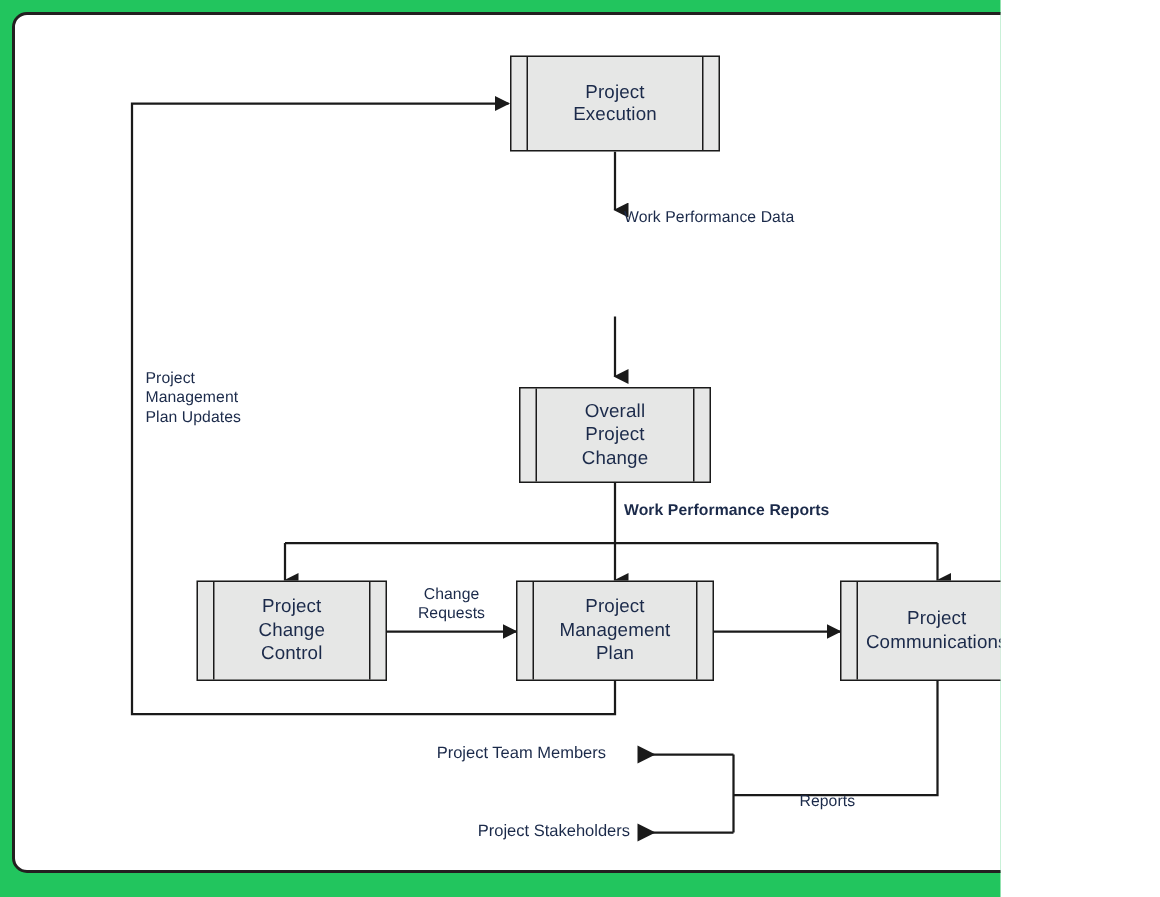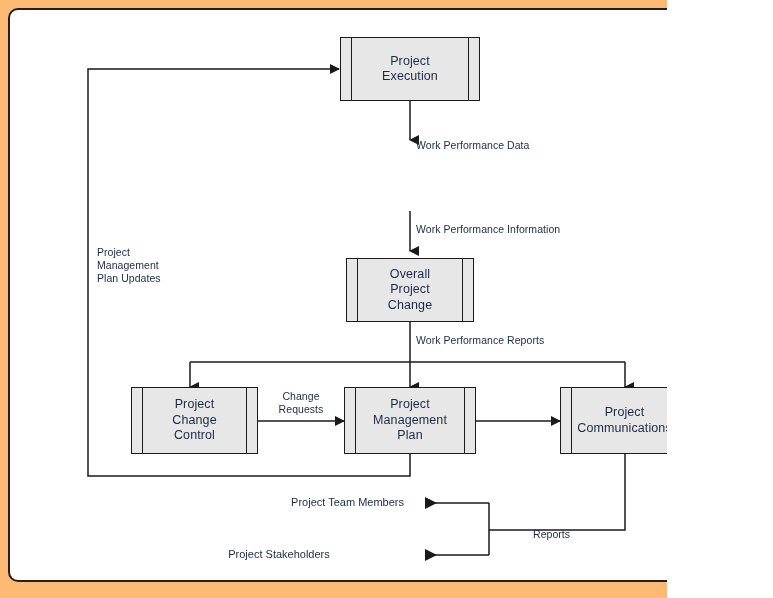--- a/index.html
+++ b/index.html
@@ -7,21 +7,21 @@
     padding: 0;
     background: #ffffff;
   }
   body {
     font-family: "Liberation Sans", sans-serif;
   }
   #page {
     position: relative;
     width: 667px;
     height: 598px;
-    background: #fdba74;
+    background: #22c55e;
     overflow: hidden;
   }
   #frame {
     position: absolute;
     left: 8px;
     top: 8px;
     width: 749px;
     height: 574px;
     border: 2px solid #231f20;
     border-radius: 10px;
@@ -159,30 +159,29 @@
 Plan</span>
   </div>
 
   <div class="node" style="left:560px; top:387px; width:129px; height:67px;">
     <span class="label">Project
 Communications</span>
   </div>
 
   <div class="edge-label" style="left:416px; top:111px;margin-top:28px;">Work Performance Data</div>
 
-  <div class="edge-label" style="left:416px; top:223px;">Work Performance Information</div>
 
-  <div class="edge-label" style="left:416px; top:334px;">Work Performance Reports</div>
+  <div class="edge-label" style="left:416px; top:334px;font-weight:bold;">Work Performance Reports</div>
 
   <div class="edge-label" style="left:273px; top:390px; text-align:center; width:56px;">Change
 Requests</div>
 
   <div class="edge-label" style="left:97px; top:246px;">Project
 Management
 Plan Updates</div>
 
   <div class="edge-label" style="left:533px; top:512px;margin-top:16px;">Reports</div>
 
   <div class="endpoint-label" style="left:182px; top:496px; width:222px;">Project Team Members</div>
 
-  <div class="endpoint-label" style="left:168px; top:548px; width:222px;text-align:center;">Project Stakeholders</div>
+  <div class="endpoint-label" style="left:198px; top:548px; width:222px;">Project Stakeholders</div>
 
 </div>
 
 </body></html>

